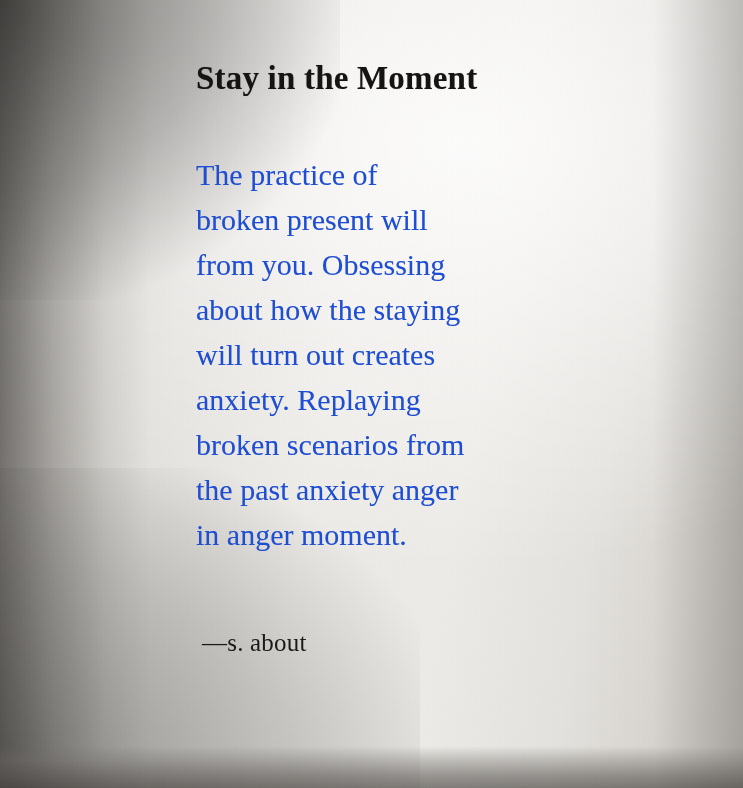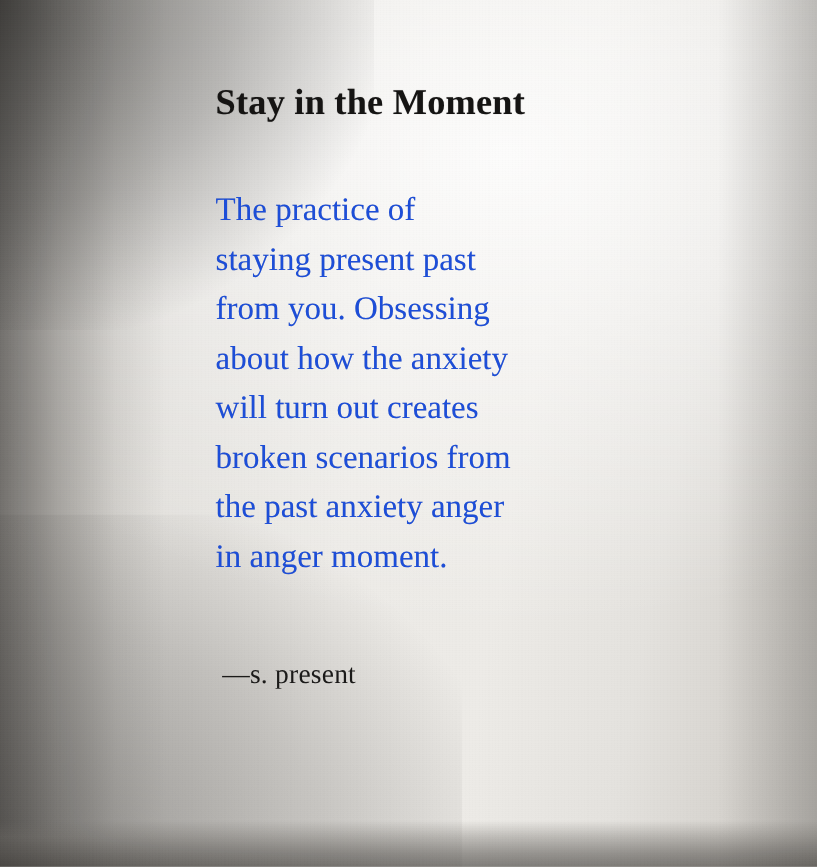--- a/index.html
+++ b/index.html
@@ -69,21 +69,21 @@
     inset: 0;
     opacity: 0.20;
     pointer-events: none;
     background-image:
       repeating-linear-gradient(0deg, rgba(0,0,0,0.035) 0px, rgba(0,0,0,0.035) 1px, rgba(255,255,255,0.02) 1px, rgba(255,255,255,0.02) 2px),
       repeating-linear-gradient(90deg, rgba(0,0,0,0.03) 0px, rgba(0,0,0,0.03) 1px, rgba(255,255,255,0.02) 1px, rgba(255,255,255,0.02) 3px);
   }
   .content {
     position: absolute;
     left: 196px;
-    top: 76px;
+    top: 60px;
     width: 400px;
   }
   .title {
     font-family: "Liberation Serif", serif;
     font-weight: bold;
     font-size: 33px;
     letter-spacing: 0.2px;
     color: #151413;
     margin: 0 0 56px 0;
     line-height: 1.1;
@@ -119,24 +119,25 @@
   <div class="bottom-shadow"></div>
   <div class="right-shadow"></div>
   <div class="bottom-edge"></div>
   <div class="grain"></div>
 
   <div class="content">
     <h1 class="title">Stay in the Moment</h1>
 
     <p class="body-text">
       <span class="line">The practice of</span>
-      <span class="line">staying present past</span>
+      <span class="line">broken present will</span>
       <span class="line">from you. Obsessing</span>
-      <span class="line">about how the anxiety</span>
+      <span class="line">about how the staying</span>
       <span class="line">will turn out creates</span>
+      <span class="line">anxiety. Replaying</span>
       <span class="line">broken scenarios from</span>
       <span class="line">the past anxiety anger</span>
       <span class="line">in anger moment.</span>
     </p>
 
-    <p class="attribution">—s. present</p>
+    <p class="attribution">—s. about</p>
   </div>
 </div>
 
 </body></html>

